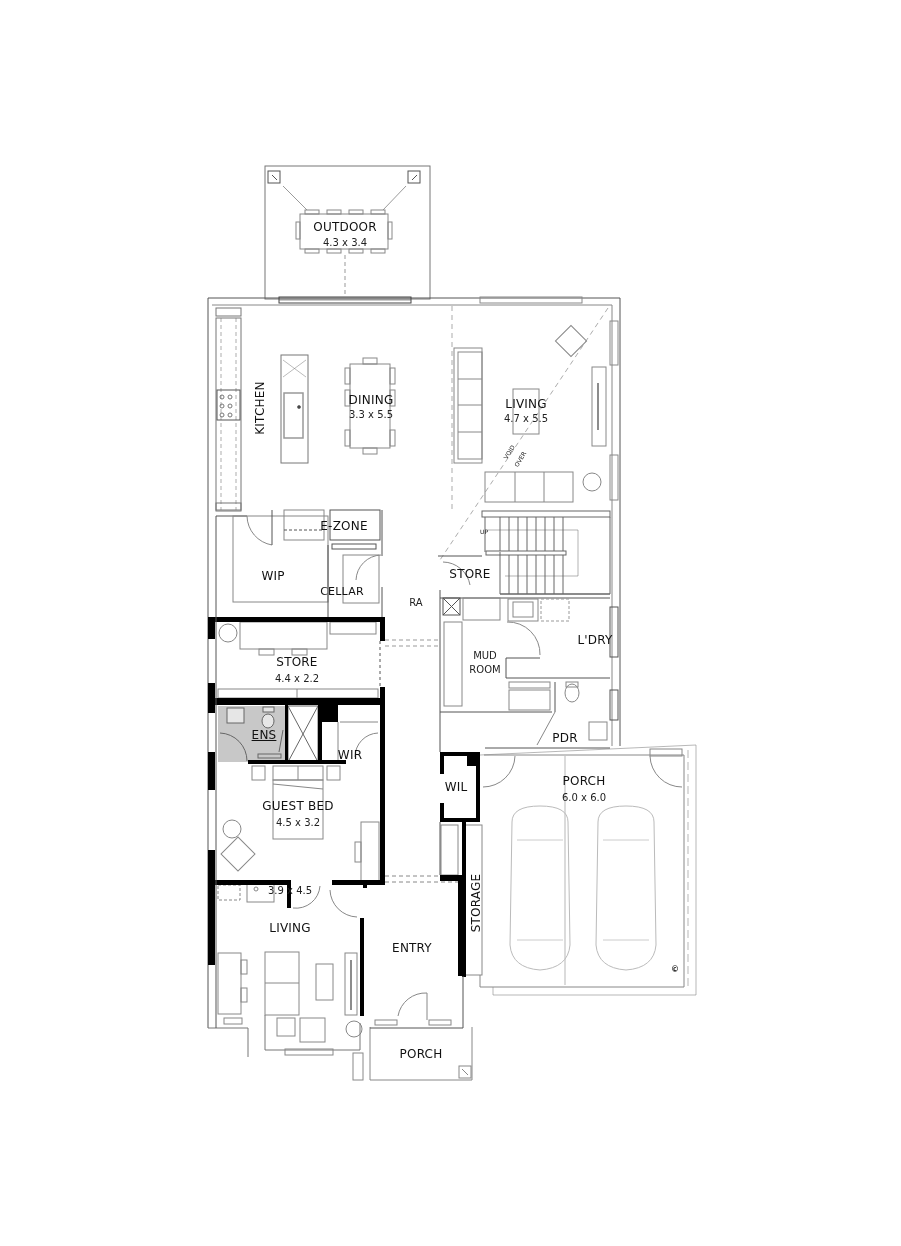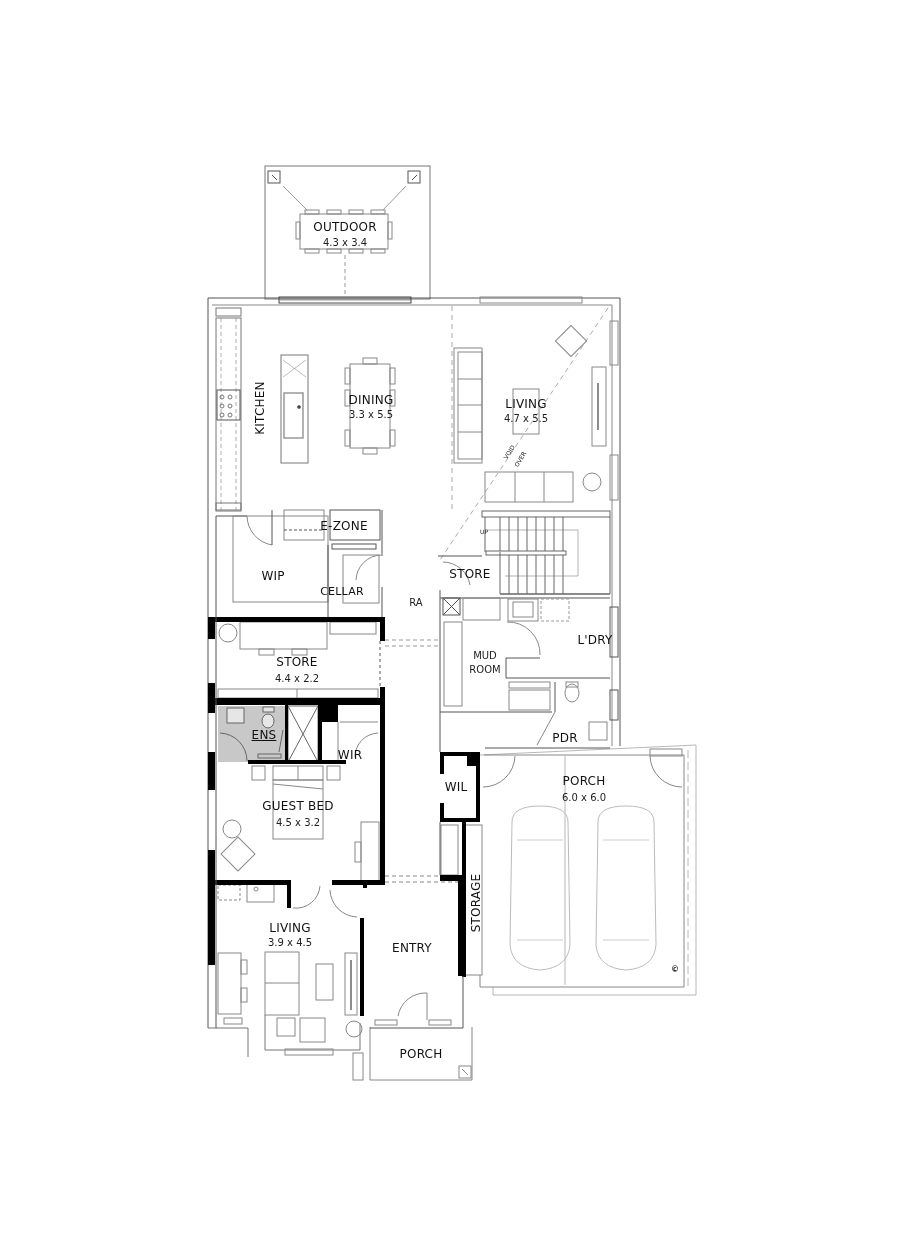--- a/index.html
+++ b/index.html
@@ -359,17 +359,17 @@
 
 <div class="lbl" style="left:298px;top:806px;">GUEST BED</div>
 <div class="dim" style="left:298px;top:822px;">4.5 x 3.2</div>
 
 <div class="lbl" style="left:584px;top:781px;">PORCH</div>
 <div class="dim" style="left:584px;top:797px;">6.0 x 6.0</div>
 
 <div class="lbl vert" style="left:476px;top:903px;">STORAGE</div>
 
 <div class="lbl" style="left:290px;top:928px;">LIVING</div>
-<div class="dim" style="left:290px;top:942px;">3.9 x 4.5</div>
+<div class="dim" style="left:290px;top:890px;">3.9 x 4.5</div>
 
 <div class="lbl" style="left:412px;top:948px;">ENTRY</div>
 <div class="lbl" style="left:421px;top:1054px;">PORCH</div>
 <div class="dim" style="left:675px;top:969px;font-size:8px;font-weight:bold;">©</div>
 
 </body></html>

